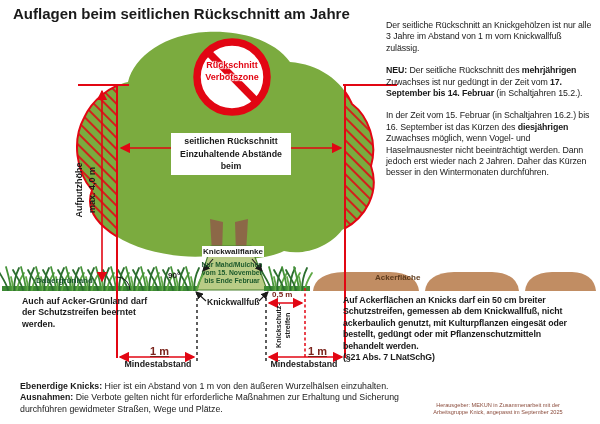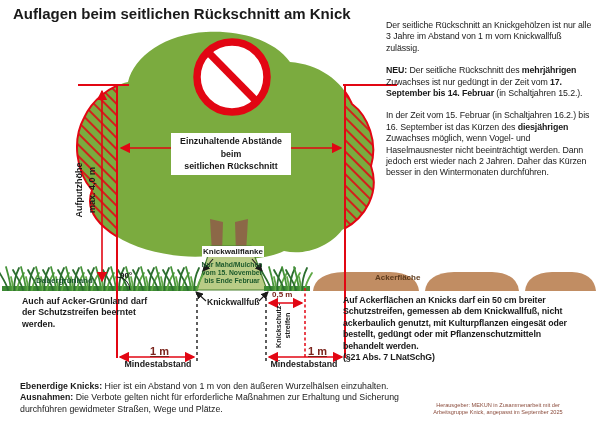--- a/index.html
+++ b/index.html
@@ -17,21 +17,21 @@
   .dist-box{left:171px;top:133px;width:120px;background:#fff;text-align:center;font-weight:bold;
             font-size:8.8px;line-height:12.5px;padding:2px 0;}
   .height-label{left:39px;top:177px;width:94px;height:26px;transform:rotate(-90deg);
                 text-align:center;font-weight:bold;font-size:9px;line-height:12.5px;}
   .flank-label{left:202px;top:246px;width:62px;background:#fff;text-align:center;
                font-weight:bold;font-size:8px;line-height:11px;}
   .wall-note{left:196px;top:261px;width:72px;text-align:center;font-weight:bold;
              font-size:6.8px;line-height:7.8px;color:#1e5b2d;}
   .foot-label{left:207px;top:297px;font-weight:bold;font-size:8.5px;}
   .grassland-label{left:28px;top:276px;font-weight:bold;font-size:8px;color:#1c5a2e;padding-left:8px;}
-  .angle-label{left:120px;top:271px;font-weight:bold;font-size:8px;}
+  .angle-label{left:120px;top:271px;font-weight:bold;font-size:8px;padding-left:48px;}
   .field-label{left:375px;top:273px;font-weight:bold;font-size:8px;color:#5c3a1c;}
   .half-label{left:272px;top:290px;font-weight:bold;font-size:8px;color:#7b241c;}
   .strip-label{left:259px;top:317px;width:48px;height:17px;transform:rotate(-90deg);
                text-align:center;font-weight:bold;font-size:7.2px;line-height:8.5px;}
   .m1{font-weight:bold;font-size:11px;color:#7b241c;text-decoration:underline;}
   .m1-left{left:150px;top:345px;}
   .m1-right{left:308px;top:345px;}
   .mind{width:86px;text-align:center;font-weight:bold;font-size:8.8px;}
   .mind-left{left:115px;top:359px;}
   .mind-right{left:261px;top:359px;}
@@ -150,32 +150,36 @@
     <path d="M117 277 A13 13 0 0 1 130 290" fill="none" stroke="#1a1a1a" stroke-width="1"></path>
 
     <g stroke="#1a1a1a" stroke-width="1.1">
       <line x1="213" y1="259" x2="203" y2="271" marker-end="url(#ab)"></line>
       <line x1="252" y1="259" x2="262" y2="271" marker-end="url(#ab)"></line>
       <line x1="206" y1="301" x2="196" y2="292" marker-end="url(#ab)"></line>
       <line x1="259" y1="301" x2="268" y2="292" marker-end="url(#ab)"></line>
     </g>
   </svg>
 
-  <div class="abs title">Auflagen beim seitlichen Rückschnitt am Knick</div>
+  <div class="abs title">Auflagen beim seitlichen Rückschnitt am Jahre</div>
 
   <div class="abs info">
     <p>Der seitliche Rückschnitt an Knickgehölzen ist nur alle 3 Jahre im Abstand von 1 m vom Knickwallfuß zulässig.</p>
     <p><span class="b">NEU:</span><span> Der seitliche Rückschnitt des </span><span class="b">mehrjährigen</span><span> Zuwachses ist nur gedüngt in der Zeit vom </span><span class="b">17. September bis 14. Februar</span><span> (in Schaltjahren 15.2.).</span></p>
     <p><span>In der Zeit vom 15. Februar (in Schaltjahren 16.2.) bis 16. September ist das Kürzen des </span><span class="b">diesjährigen</span><span> Zuwachses möglich, wenn Vogel- und Haselmausnester nicht beeinträchtigt werden. Dann jedoch erst wieder nach 2 Jahren. Daher das Kürzen besser in den Wintermonaten durchführen.</span></p>
   </div>
 
+  <div class="abs sign-text">
+    <div>Rückschnitt</div>
+    <div>Verbotszone</div>
+  </div>
 
   <div class="abs dist-box">
+    <div>seitlichen Rückschnitt</div>
     <div>Einzuhaltende Abstände beim</div>
-    <div>seitlichen Rückschnitt</div>
   </div>
 
   <div class="abs height-label">
     <div>Aufputzhöhe</div>
     <div>max. 4,0 m</div>
   </div>
 
   <div class="abs flank-label">Knickwallflanke</div>
 
   <div class="abs wall-note">

